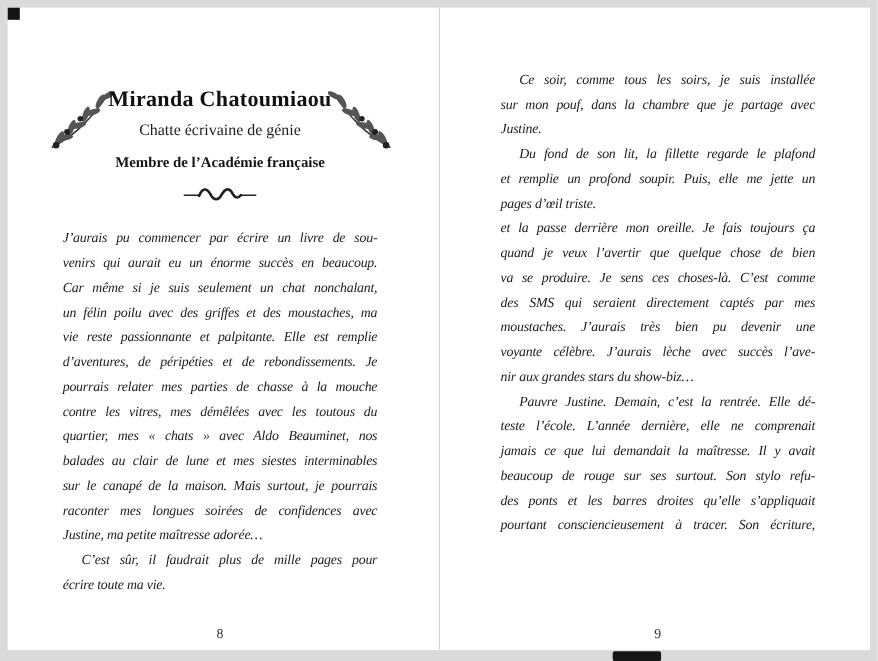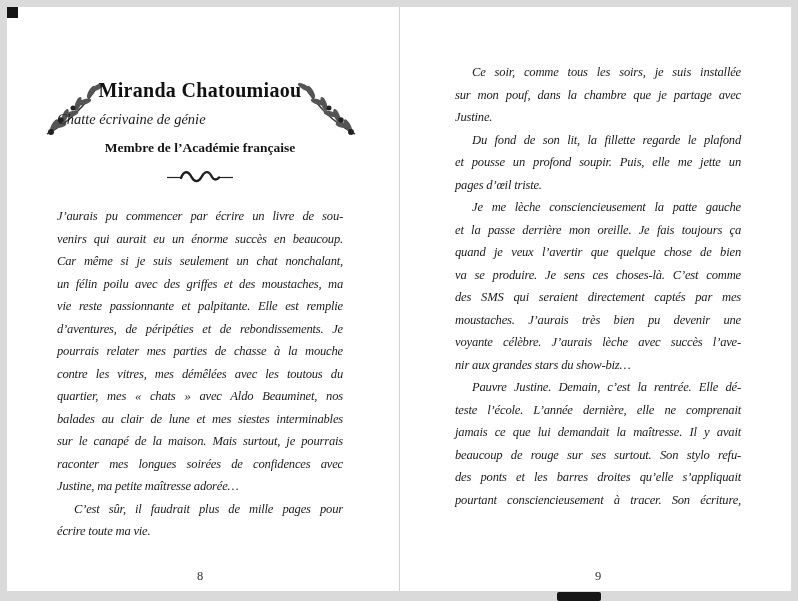--- a/index.html
+++ b/index.html
@@ -13,22 +13,22 @@
   .page { position:absolute; top:0; height:584px; }
   .page.left  { left:0;     width:392px; }
   .page.right { left:393px; width:391px; }
 
   
   .branch { position:absolute; top:74px; width:62px; height:58px; }
   .left-branch  { left:35px; }
   .right-branch { left:291px; transform:scaleX(-1); }
   .title { position:absolute; left:50px; top:72px; width:286px; text-align:center;
            font-size:20px; font-weight:700; letter-spacing:0.3px; color:#111; }
-  .subtitle { position:absolute; left:50px; top:104px; width:286px; 
-              font-style:italic; font-size:14.5px; color:#1c1c1c; }
+  .subtitle { position:absolute; left:50px; top:104px; width:286px; text-align:center;
+              font-size:14.5px; color:#1c1c1c; }
   .affiliation { position:absolute; left:50px; top:133px; width:286px; text-align:center;
                  font-size:13.5px; font-weight:700; color:#141414; }
   .divider { position:absolute; left:50px; top:161px; width:286px; text-align:center; }
 
   
   .body { position:absolute; width:286px; color:#1b1b1b; font-size:12.6px; letter-spacing:-0.2px;font-style:italic; }
   .left  .body { left:50px; top:198px; }
   .right .body { left:55px; top:54px; }
   .line { height:22.5px; line-height:22.5px; text-align:justify; text-align-last:justify; overflow:visible; }
   .line.indent { padding-left:17px; }
@@ -123,23 +123,22 @@
     </section>
 
     <div class="gutter"></div>
 
     <section class="page right">
       <div class="body" id="right-body">
           <div class="line indent">Ce soir, comme tous les soirs, je suis installée</div>
           <div class="line">sur mon pouf, dans la chambre que je partage avec</div>
           <div class="line last">Justine.</div>
           <div class="line indent">Du fond de son lit, la fillette regarde le plafond</div>
-          <div class="line">et pousse un profond soupir. Puis, elle me jette un</div>
+          <div class="line">et remplie un profond soupir. Puis, elle me jette un</div>
           <div class="line last">pages d’œil triste.</div>
-          <div class="line indent">Je me lèche consciencieusement la patte gauche</div>
           <div class="line">et la passe derrière mon oreille. Je fais toujours ça</div>
           <div class="line">quand je veux l’avertir que quelque chose de bien</div>
           <div class="line">va se produire. Je sens ces choses-là. C’est comme</div>
           <div class="line">des SMS qui seraient directement captés par mes</div>
           <div class="line">moustaches. J’aurais très bien pu devenir une</div>
           <div class="line">voyante célèbre. J’aurais lèche avec succès l’ave-</div>
           <div class="line last">nir aux grandes stars du show-biz…</div>
           <div class="line indent">Pauvre Justine. Demain, c’est la rentrée. Elle dé-</div>
           <div class="line">teste l’école. L’année dernière, elle ne comprenait</div>
           <div class="line">jamais ce que lui demandait la maîtresse. Il y avait</div>

